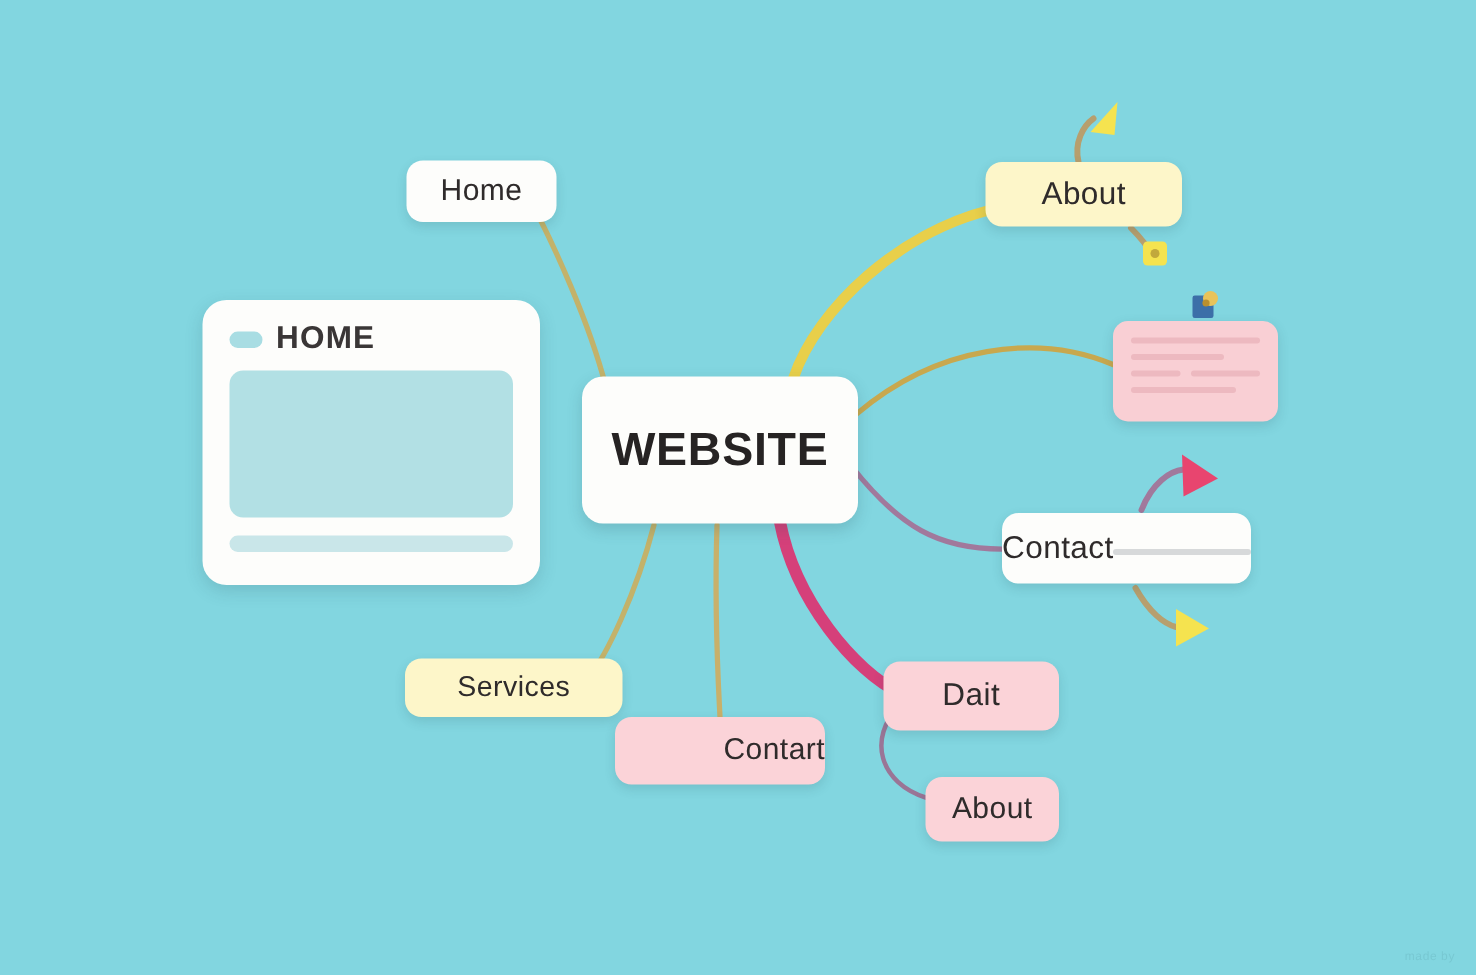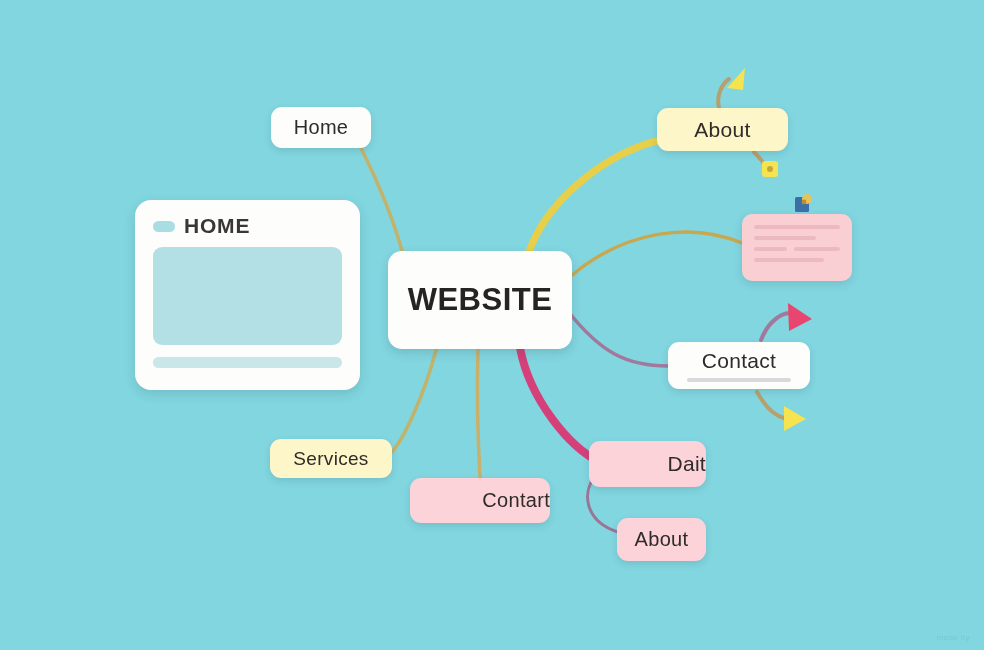--- a/index.html
+++ b/index.html
@@ -56,25 +56,25 @@
   #hub .hub-line {
     font-size: 31px;
     font-weight: bold;
     letter-spacing: 0.5px;
     color: #262323;
   }
 
   
   #node-home      { left: 271px; top: 107px; width: 100px; height: 41px; font-size: 20px; }
   #node-about-top { left: 657px; top: 108px; width: 131px; height: 43px; font-size: 21px; }
-  #node-contact   { left: 668px; top: 342px; width: 142px; height: 47px; font-size: 21px;
-                    flex-direction: column; justify-content: center; }
-  #node-services  { left: 270px; top: 439px; width: 122px; height: 39px; font-size: 19px; justify-content: center; }
+  #node-contact   { left: 668px; top: 342px; width: 166px; height: 47px; font-size: 21px;
+                    flex-direction: row; justify-content: center; }
+  #node-services  { left: 270px; top: 439px; width: 145px; height: 39px; font-size: 19px; justify-content: center; }
   #node-contart   { left: 410px; top: 478px; width: 140px; height: 45px; font-size: 20px; justify-content: flex-end; }
-  #node-dait      { left: 589px; top: 441px; width: 117px; height: 46px; font-size: 21px; justify-content: flex-end; }
+  #node-dait      { left: 589px; top: 441px; width: 117px; height: 46px; font-size: 21px; }
   #node-about-bot { left: 617px; top: 518px; width: 89px; height: 43px; font-size: 20px; }
 
   #contact-underline {
     width: 104px;
     height: 4px;
     border-radius: 2px;
     background: #d7d9da;
     margin-top: 5px;
   }
 

